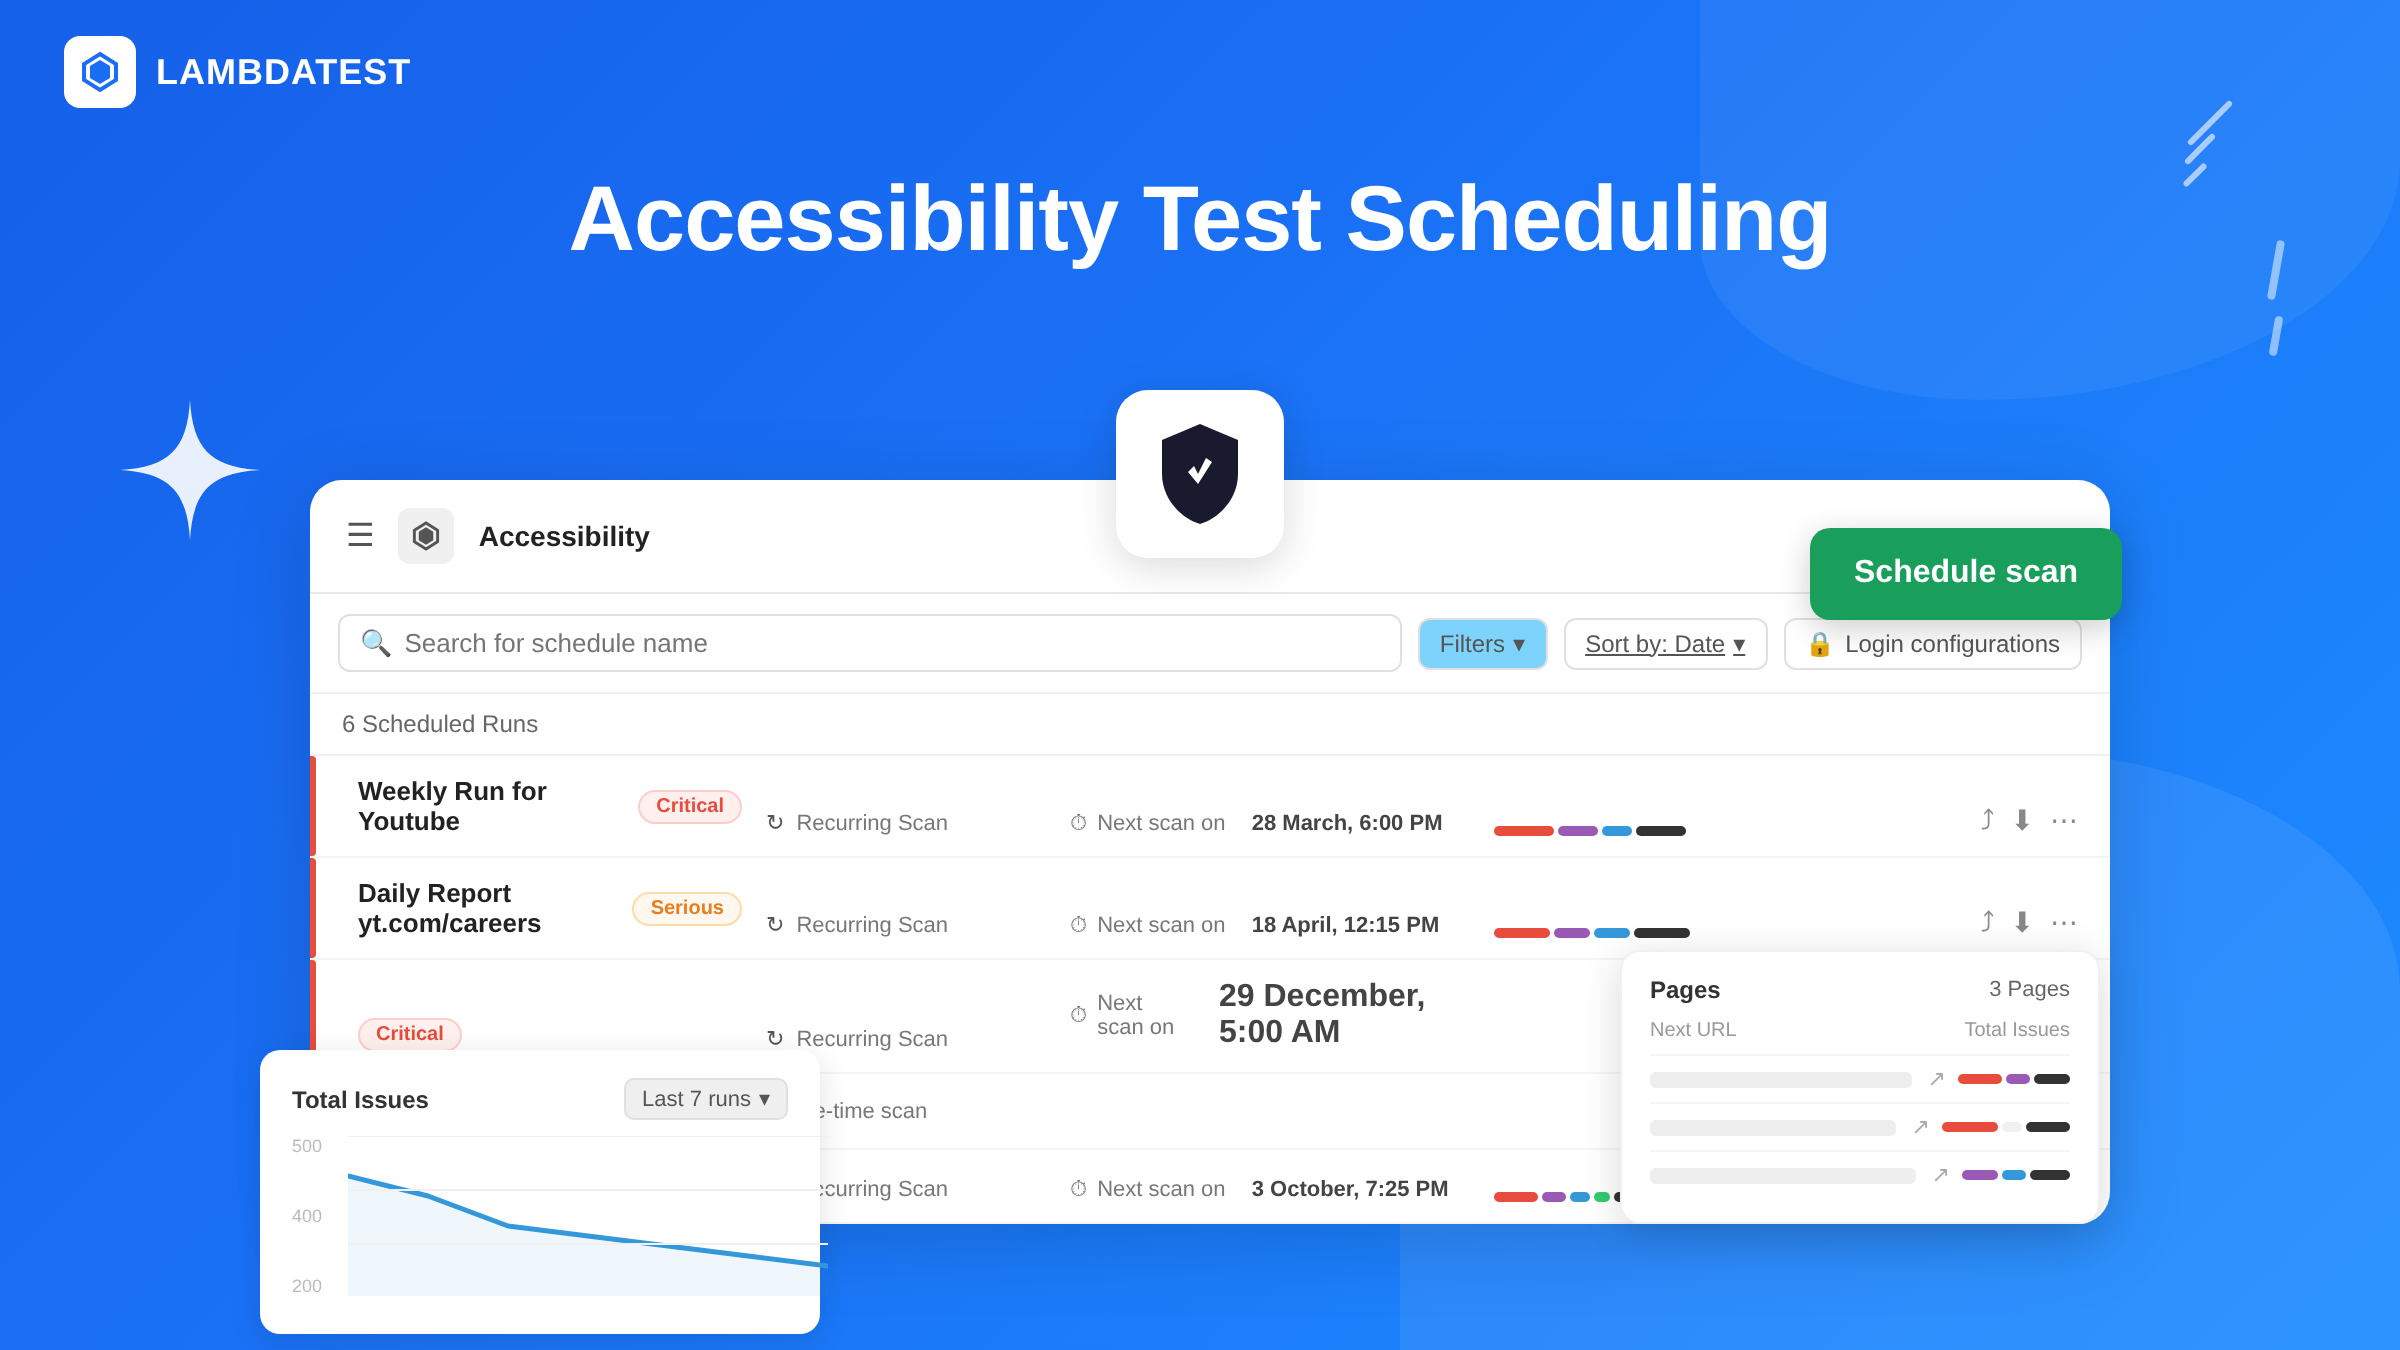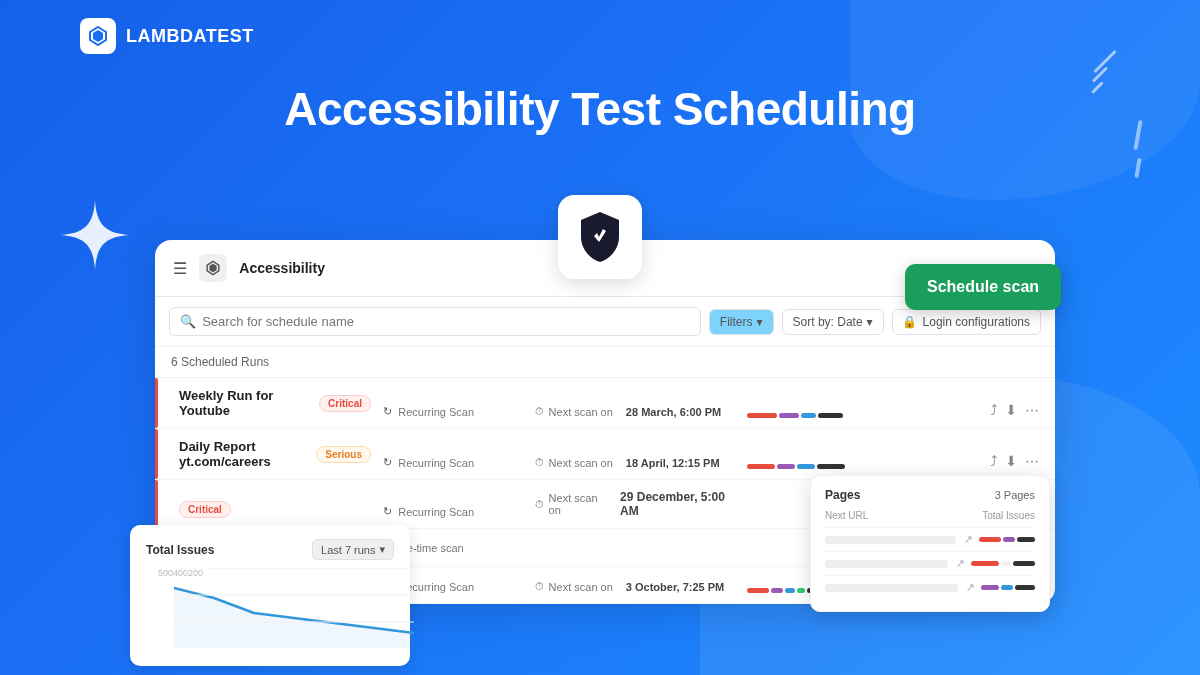--- a/index.html
+++ b/index.html
@@ -65,21 +65,20 @@
       padding: 18px 32px;
     }
     .logo {
       display: flex;
       align-items: center;
       gap: 10px;
       color: white;
       font-weight: 700;
       font-size: 18px;
       letter-spacing: 0.5px;
-      margin-left: 48px;
     }
     .logo-icon {
       width: 36px;
       height: 36px;
       background: white;
       border-radius: 8px;
       display: flex; align-items: center; justify-content: center;
     }
 
     
@@ -187,21 +186,21 @@
     .filter-btn {
       display: flex; align-items: center; gap: 4px;
       border: 1px solid #e0e0e0; border-radius: 6px;
       padding: 5px 10px; font-size: 12px; color: #555;
       cursor: pointer; background: #7dd3fc;
     }
     .sort-btn {
       display: flex; align-items: center; gap: 4px;
       border: 1px solid #e0e0e0; border-radius: 6px;
       padding: 5px 10px; font-size: 12px; color: #555;
-      cursor: pointer; background: white;
+      cursor: pointer; background: white; text-decoration: underline;
     }
     .login-btn {
       display: flex; align-items: center; gap: 5px;
       border: 1px solid #e0e0e0; border-radius: 6px;
       padding: 5px 10px; font-size: 12px; color: #555;
       cursor: pointer; background: white;
     }
 
     
     .scheduled-count {
@@ -461,21 +460,21 @@
     <div class="row-name" style="padding-left:8px;">
       <span class="badge badge-critical">Critical</span>
     </div>
     <div class="row-meta">
       <span style="color:#555;">↻</span>
       <span>Recurring Scan</span>
     </div>
     <div class="row-next">
       <span>⏱</span>
       <span>Next scan on</span>&nbsp;
-      <strong style="font-size:12px;color:#444;">29 December, 5:00 AM</strong>
+      <strong style="font-size:16px;color:#444;">29 December, 5:00 AM</strong>
     </div>
     <div class="row-bar"></div>
     <div class="row-actions">
     </div>
   </div>
 
   <div class="scan-row">
     <div class="row-name" style="padding-left:8px;"></div>
     <div class="row-meta">
       <span style="color:#aaa;font-size:12px;">ℹ</span>
@@ -556,21 +555,21 @@
 
 <div class="chart-panel">
   <div class="chart-header">
     <span class="chart-title">Total Issues</span>
     <button class="chart-filter">
       <span>Last 7 runs</span>
       <span>▾</span>
     </button>
   </div>
   <div style="position:relative;">
-    <div style="display:flex;justify-content:space-between;height:80px;position:absolute;left:12px;top:0;font-size:9px;color:#bbb;">
+    <div style="display:flex;flex-direction:column;justify-content:space-between;height:80px;position:absolute;left:0;top:0;font-size:9px;color:#bbb;">
       <span>500</span>
       <span>400</span>
       <span>200</span>
     </div>
     
     <svg width="240" height="80" viewBox="0 0 240 80" style="margin-left:28px;">
       <polyline points="0,20 40,30 80,45 120,50 160,55 200,60 240,65" fill="none" stroke="#3498db" stroke-width="2.5" stroke-linecap="round" stroke-linejoin="round"></polyline>
       <polygon points="0,20 40,30 80,45 120,50 160,55 200,60 240,65 240,80 0,80" fill="rgba(52,152,219,0.08)"></polygon>
 
       <line x1="0" y1="0" x2="240" y2="0" stroke="#f0f0f0" stroke-width="1"></line>

